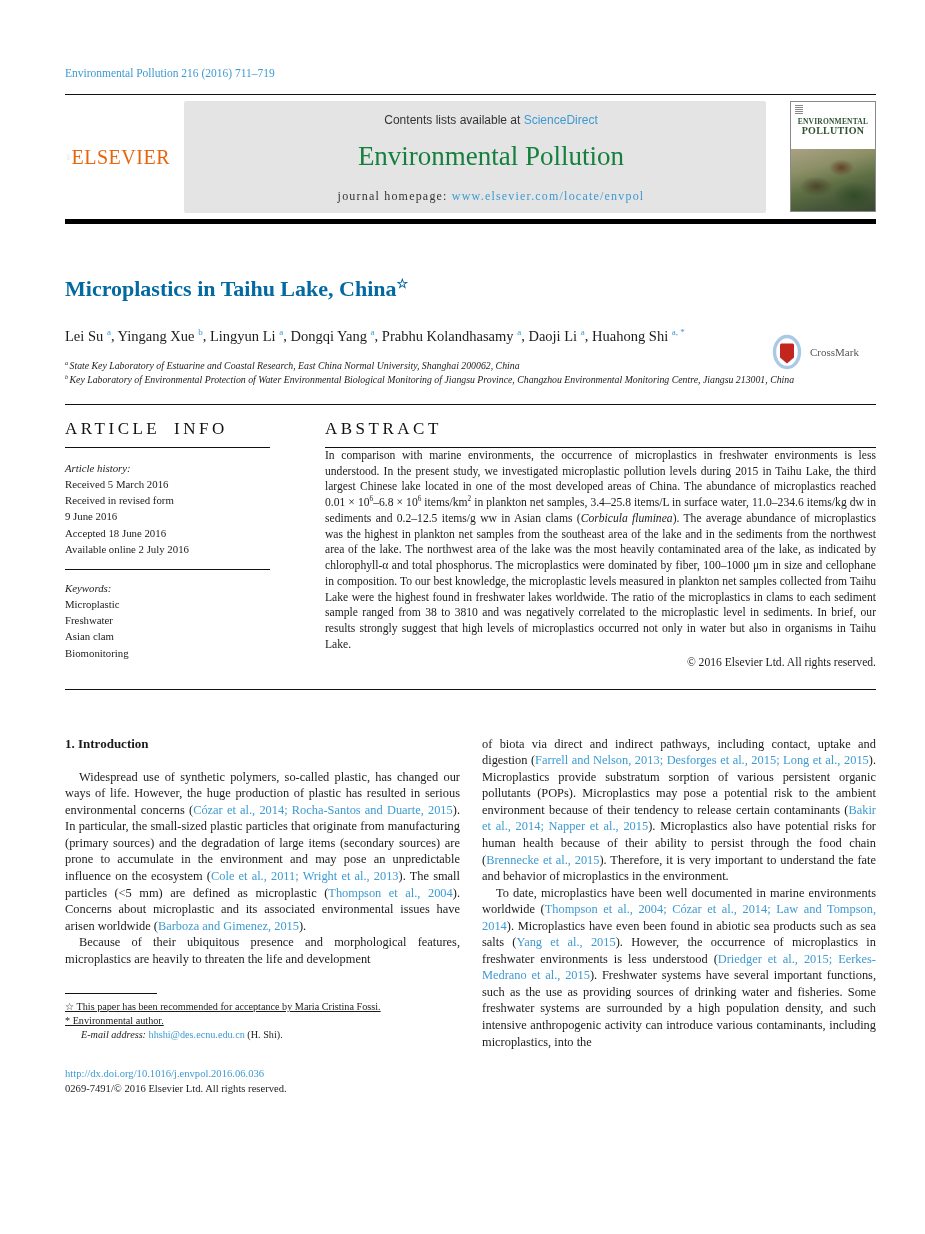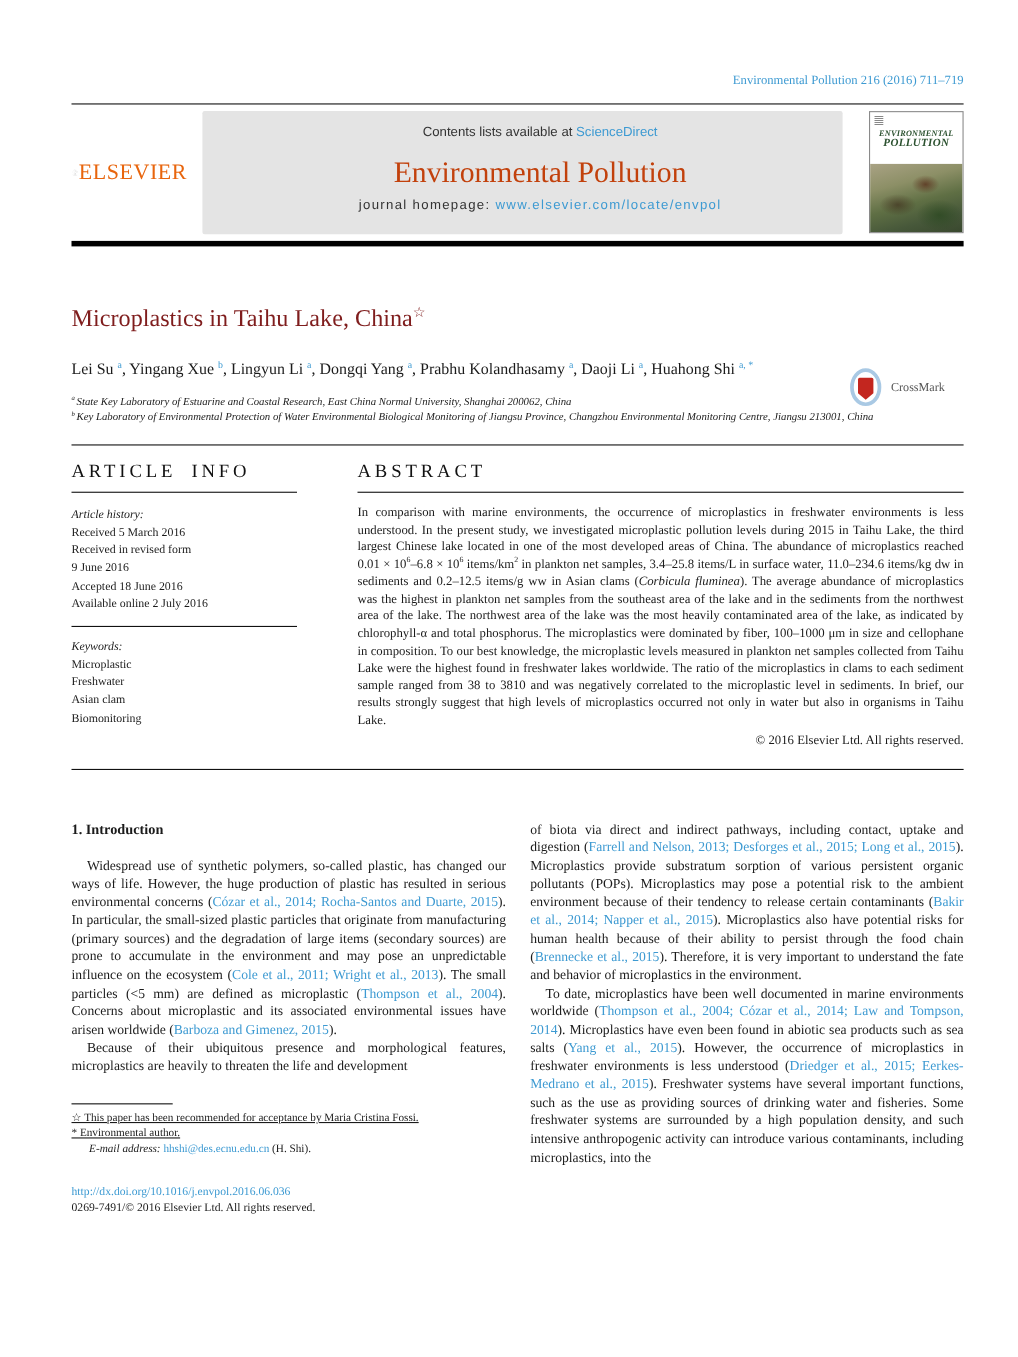--- a/index.html
+++ b/index.html
@@ -9,67 +9,67 @@
     font-family:"Liberation Serif", serif; color:#1b1b1b;
     padding:0 49px 0 65px;
   }
   .blue { color:#3d9ad2; }
   .ref { color:#3d9ad2; }
   .it { font-style:italic; }
   .sup { vertical-align:super; font-size:0.62em; line-height:0; }
   .supref { vertical-align:super; font-size:0.62em; line-height:0; color:#3d9ad2; }
 
   
-  .citation { margin-top:67px; text-align:right; font-size:11.5px; color:#3d9ad2; }
+  .citation { margin-top:67px; text-align:left; font-size:11.5px; color:#3d9ad2; }
   .rule-thin-full { border-top:1px solid #111; margin-top:15px; }
 
   
   .banner-row { display:flex; margin-top:6px; height:112px; }
   .logo-block { width:105px; display:flex; flex-direction:row; align-items:center; }
   .logo-tree { width:92px; height:86px; }
   .logo-word { font-family:"Liberation Serif", serif; font-size:20px; letter-spacing:0.5px; color:#e8650d; margin-top:0px; }
   .banner-box { flex:1; margin:0 24px 0 14px; background:#e4e4e4; border-radius:2px;
     display:flex; flex-direction:column; align-items:center; position:relative;padding-left:32px; }
   .contents-line { margin-top:12px; font-family:"Liberation Sans", sans-serif; font-size:12px; color:#333; }
-  .banner-title { margin-top:14px; font-size:27px; color:#c2410c; }
-  .homepage-line { position:absolute; bottom:20px; font-family:Liberation Sans, sans-serif; font-size:12px; letter-spacing:1.2px; color:#333; }
+  .banner-title { margin-top:14px; font-size:27px; color:#15803d; }
+  .homepage-line { position:absolute; bottom:9px; font-family:Liberation Serif, serif; font-size:12px; letter-spacing:1.2px; color:#333; }
   .cover { width:86px; height:111px; border:1px solid #8a8a8a; background:#fff; position:relative; overflow:hidden; }
   .cover-mark { position:absolute; top:3px; left:4px; width:8px; height:10px; background:repeating-linear-gradient(#888 0 1px, #fff 1px 2px); }
-  .cover-title { position:absolute; top:16px; left:0; right:0; text-align:center; color:#2c5230; font-weight:bold; line-height:1.05;font-style:italic; }
+  .cover-title { position:absolute; top:16px; left:0; right:0; text-align:center; color:#2c5230; font-weight:bold; line-height:1.05; }
   .cover-title .l1 { font-size:7.5px; letter-spacing:0.2px; display:block; }
   .cover-title .l2 { font-size:10px; letter-spacing:0.3px; display:block; }
   .cover-art { position:absolute; bottom:0; left:0; right:0; height:62px;
     background:
       radial-gradient(18px 12px at 60% 30%, rgba(90,50,30,.8), rgba(90,50,30,0) 70%),
       radial-gradient(24px 14px at 30% 60%, rgba(60,40,25,.6), rgba(60,40,25,0) 70%),
       radial-gradient(30px 20px at 75% 75%, rgba(40,70,30,.7), rgba(40,70,30,0) 70%),
       linear-gradient(165deg, #a9a284 0%, #8c8f66 30%, #5f6f44 55%, #47583a 78%, #39482e 100%); }
   .black-bar { border-top:5px solid #000; margin-top:6px; }
 
   
   .head-wrap { position:relative; }
-  .paper-title { margin-top:52px; font-size:22px; color:#7f1d1d; font-weight:normal; }
+  .paper-title { margin-top:52px; font-size:22px; color:#0369a1; font-weight:bold; }
   .title-star { vertical-align:super; font-size:13px; }
   .authors { margin-top:24px; font-size:14.5px; width:690px; line-height:1.45; }
   .crossmark { position:absolute; right:16px; top:58px; width:88px; display:flex; align-items:center; }
   .crossmark-label { font-size:11px; color:#555; margin-left:4px; }
   .affils { margin-top:12px; font-size:9.8px; font-style:italic; line-height:1.35; }
   .affils .line { display:block; }
 
   
   .rule-above-info { border-top:1px solid #111; margin-top:18px; }
   .info-row { display:flex; margin-top:14px; }
   .info-col { width:205px; }
   .abs-col { flex:1; margin-left:55px; }
   .sec-head { font-size:17px; letter-spacing:3.5px; word-spacing:6px; color:#111; }
   .head-rule { border-top:1.6px solid #111; margin-top:8px; }
   .history { margin-top:12px; font-size:10.8px; line-height:1.5; }
   .mid-rule { border-top:1px solid #111; margin-top:12px; }
   .kw { margin-top:10px; font-size:10.8px; line-height:1.5; }
-  .abs-text { margin-top:10px; font-size:11.6px; line-height:1.36; text-align:justify; }
+  .abs-text { margin-top:0; font-size:11.6px; line-height:1.36; text-align:justify; }
   .abs-copy { margin-top:3px; font-size:11.6px; text-align:right; }
   .rule-below-abs { border-top:1.6px solid #111; margin-top:20px; }
 
   
   .cols { display:flex; margin-top:46px; }
   .colL { width:395px; }
   .colR { width:394px; margin-left:22px; }
   .h2 { font-size:13px; font-weight:bold; margin-bottom:17px; }
   .para { font-size:12.4px; line-height:1.335; text-align:justify; }
   .ind { text-indent:14px; }

